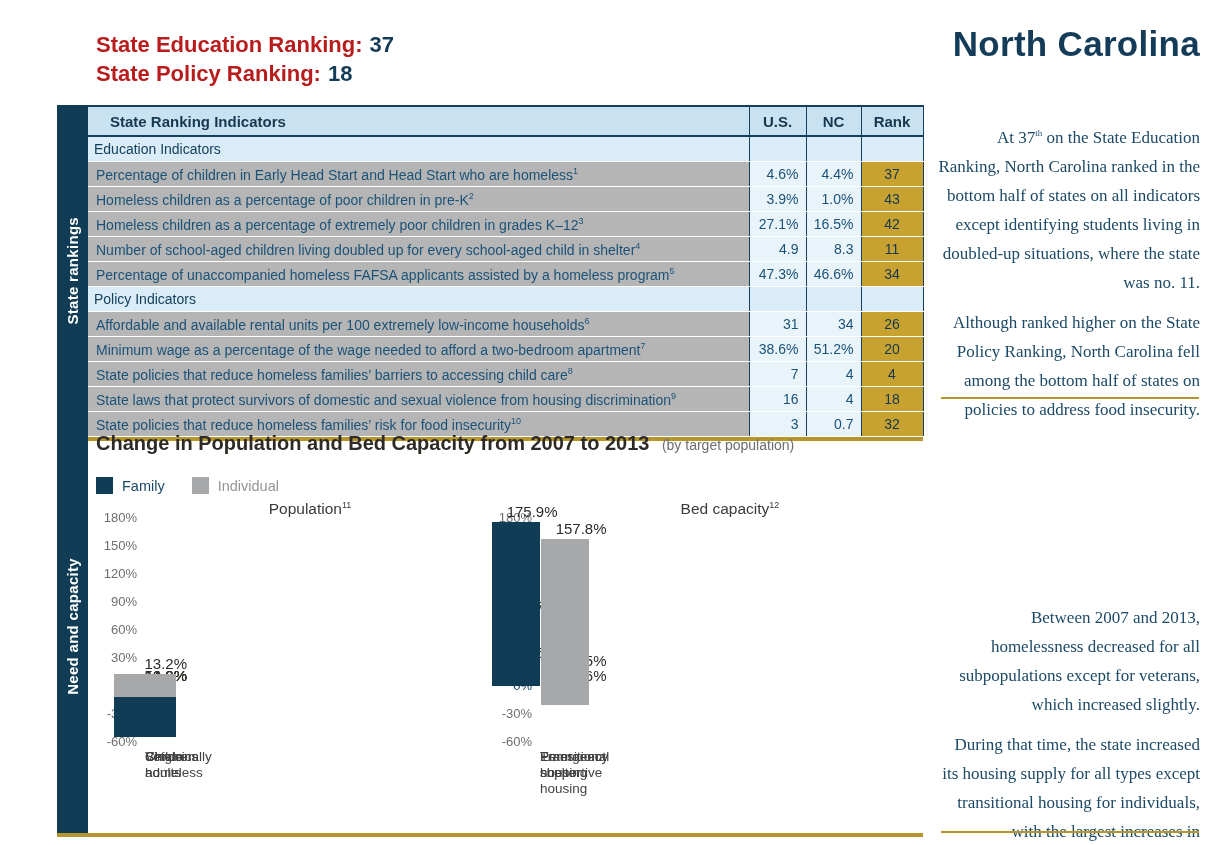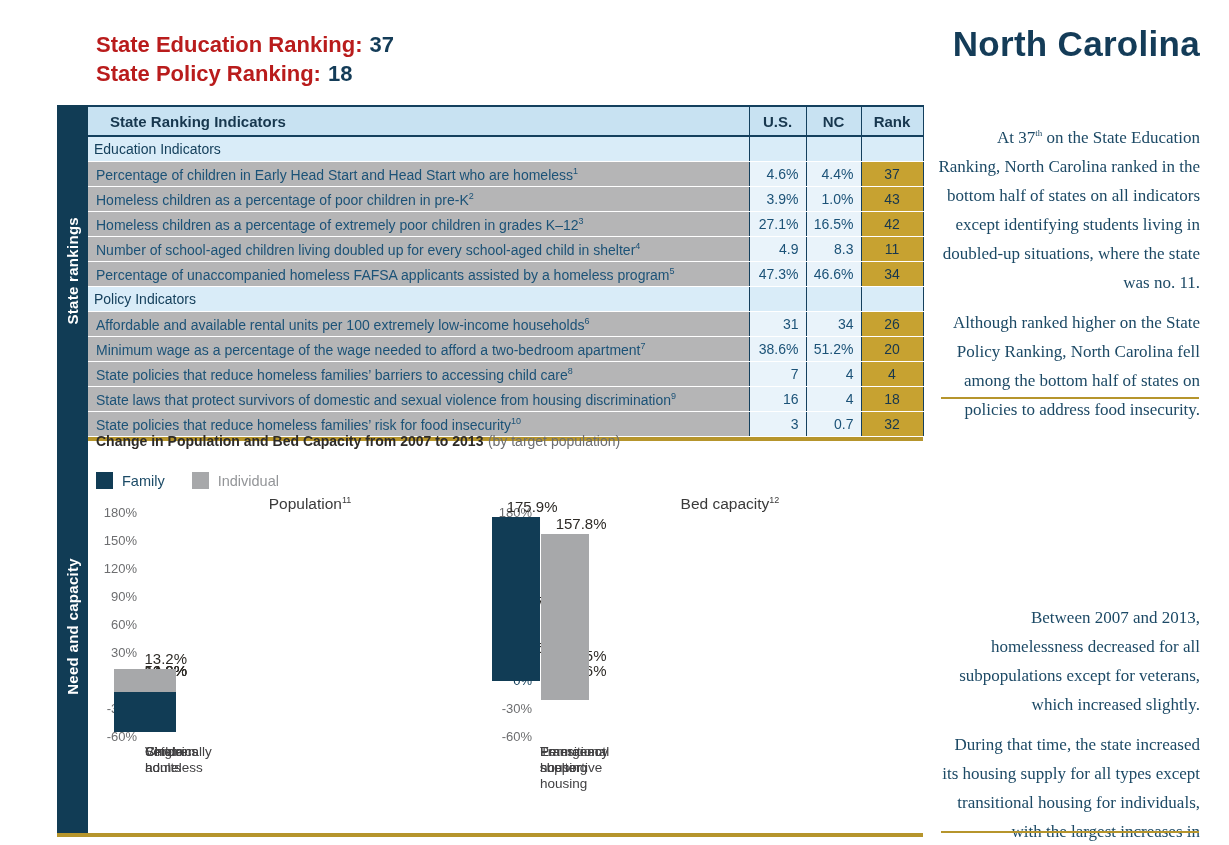--- a/index.html
+++ b/index.html
@@ -37,22 +37,22 @@
   .right-col p{margin:0 0 11px 0;}
   #note1{top:119px;}
   #note2{top:603px;}
   .rule{position:absolute;left:941px;width:258px;height:2px;background:#b6952c;}
   #rule1{top:397px;}
   #rule2{top:831px;}
 
   
   .chart-section{position:absolute;left:57px;top:420px;width:866px;height:413px;border-bottom:4px solid #b6952c;}
   .cs-content{margin-left:31px;padding:12px 0 0 8px;}
-  .cs-title{font-size:14px;font-weight:bold;color:#2e2b27;margin-top:8px;}
-  .cs-subtitle{font-size:14px;font-weight:normal;color:#6d6e70;margin-left:0;}
+  .cs-title{font-size:20px;font-weight:bold;color:#2e2b27;margin-top:8px;}
+  .cs-subtitle{font-size:14px;font-weight:normal;color:#6d6e70;margin-left:8px;}
   .legend{display:flex;align-items:center;margin-top:22px;}
   .legend-item{display:flex;align-items:center;margin-right:27px;}
   .swatch{width:17px;height:17px;margin-right:9px;}
   .legend-label{font-size:14.5px;}
   .legend-label.family{color:#1b4a66;}
   .legend-label.individual{color:#939598;}
   .charts-row{display:flex;margin-top:6px;margin-left:5px;}
   .chart-block{margin-right:21px;}
   .chart-title{text-align:center;margin-left:44px;font-size:15.5px;color:#3a3a3a;height:18px;}
   .w-pop{width:330px;}

